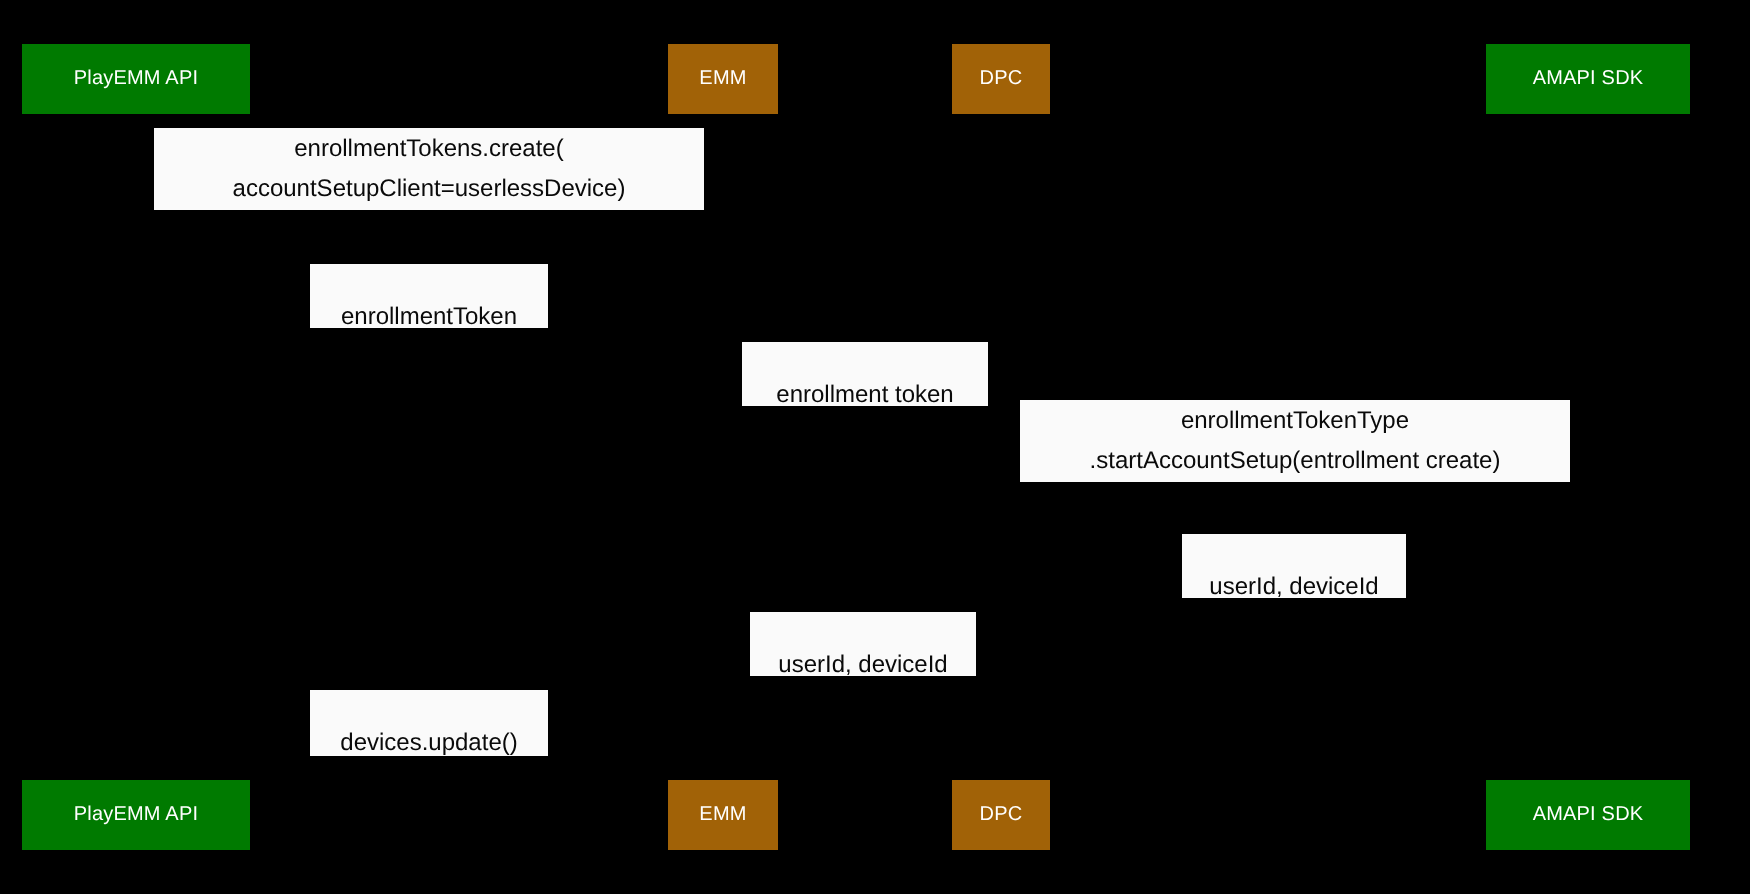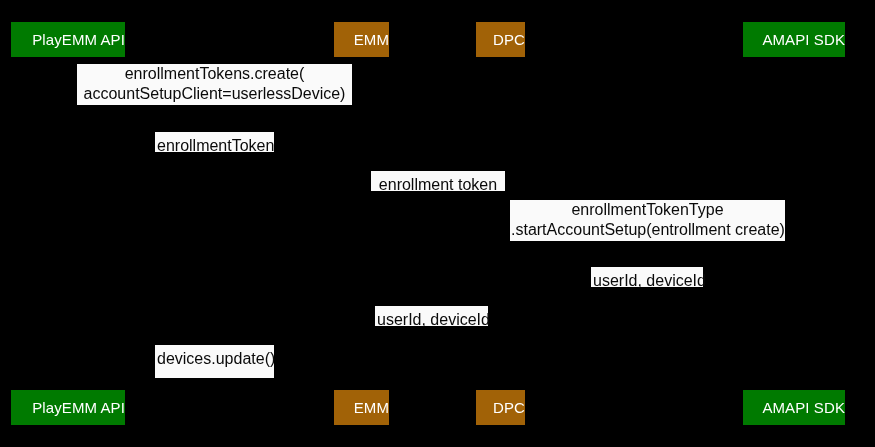--- a/index.html
+++ b/index.html
@@ -13,44 +13,44 @@
     width: 875px;
     height: 447px;
     background: #000000;
     overflow: hidden;
     font-family: "Liberation Sans", sans-serif;
   }
   .actor-box {
     position: absolute;
     display: flex;
     align-items: center;
-    justify-content: flex-end;
+    justify-content: center;
     color: #ffffff;
-    font-size: 15px;
+    font-size: 10px;
     line-height: 1;
     letter-spacing: 0.1px;
     box-sizing: border-box;
     white-space: nowrap;
     user-select: none;
   }
   .actor-green { background: #007a00; }
   .actor-blue  { background: #a16207; }
 
   .msg-label {
     position: absolute;
     background: #fafafa;
     color: #0a0a0a;
-    font-size: 16px;
+    font-size: 12px;
     line-height: 20px;
     text-align: center;
     box-sizing: border-box;
     white-space: pre;
     padding: 0 1px;
   }
-  .msg-label.one-line { padding: 4px 2px; }
+  .msg-label.one-line { padding: 16px 2px; }
 </style>
 </head>
 <body>
 
 <div id="canvas">
     <div class="actor-box actor-green" style="left: 11px; top: 22px; width: 114px; height: 35px;">
       <span>PlayEMM API</span>
     </div>
     <div class="actor-box actor-blue" style="left: 334px; top: 22px; width: 55px; height: 35px;">
       <span>EMM</span>
@@ -68,18 +68,18 @@
       <span>EMM</span>
     </div>
     <div class="actor-box actor-blue" style="left: 476px; top: 390px; width: 49px; height: 35px;">
       <span>DPC</span>
     </div>
     <div class="actor-box actor-green" style="left: 743px; top: 390px; width: 102px; height: 35px;">
       <span>AMAPI SDK</span>
     </div>
     <div class="msg-label" style="left: 77px; top: 64px; width: 275px; height: 41px;"><div>enrollmentTokens.create(</div><div>accountSetupClient=userlessDevice)</div></div>
     <div class="msg-label one-line" style="left: 155px; top: 132px; width: 119px; height: 20px;"><div>enrollmentToken</div></div>
-    <div class="msg-label one-line" style="left: 371px; top: 171px; width: 134px; height: 20px;"><div>enrollment token</div></div>
+    <div class="msg-label one-line" style="left: 371px; top: 171px; width: 123px; height: 20px;"><div>enrollment token</div></div>
     <div class="msg-label" style="left: 510px; top: 200px; width: 275px; height: 41px;"><div>enrollmentTokenType</div><div>.startAccountSetup(entrollment create)</div></div>
     <div class="msg-label one-line" style="left: 591px; top: 267px; width: 112px; height: 20px;"><div>userId, deviceId</div></div>
     <div class="msg-label one-line" style="left: 375px; top: 306px; width: 113px; height: 20px;"><div>userId, deviceId</div></div>
     <div class="msg-label one-line" style="left: 155px; top: 345px; width: 119px; height: 33px;"><div>devices.update()</div></div>
   </div>
 
 </body></html>

